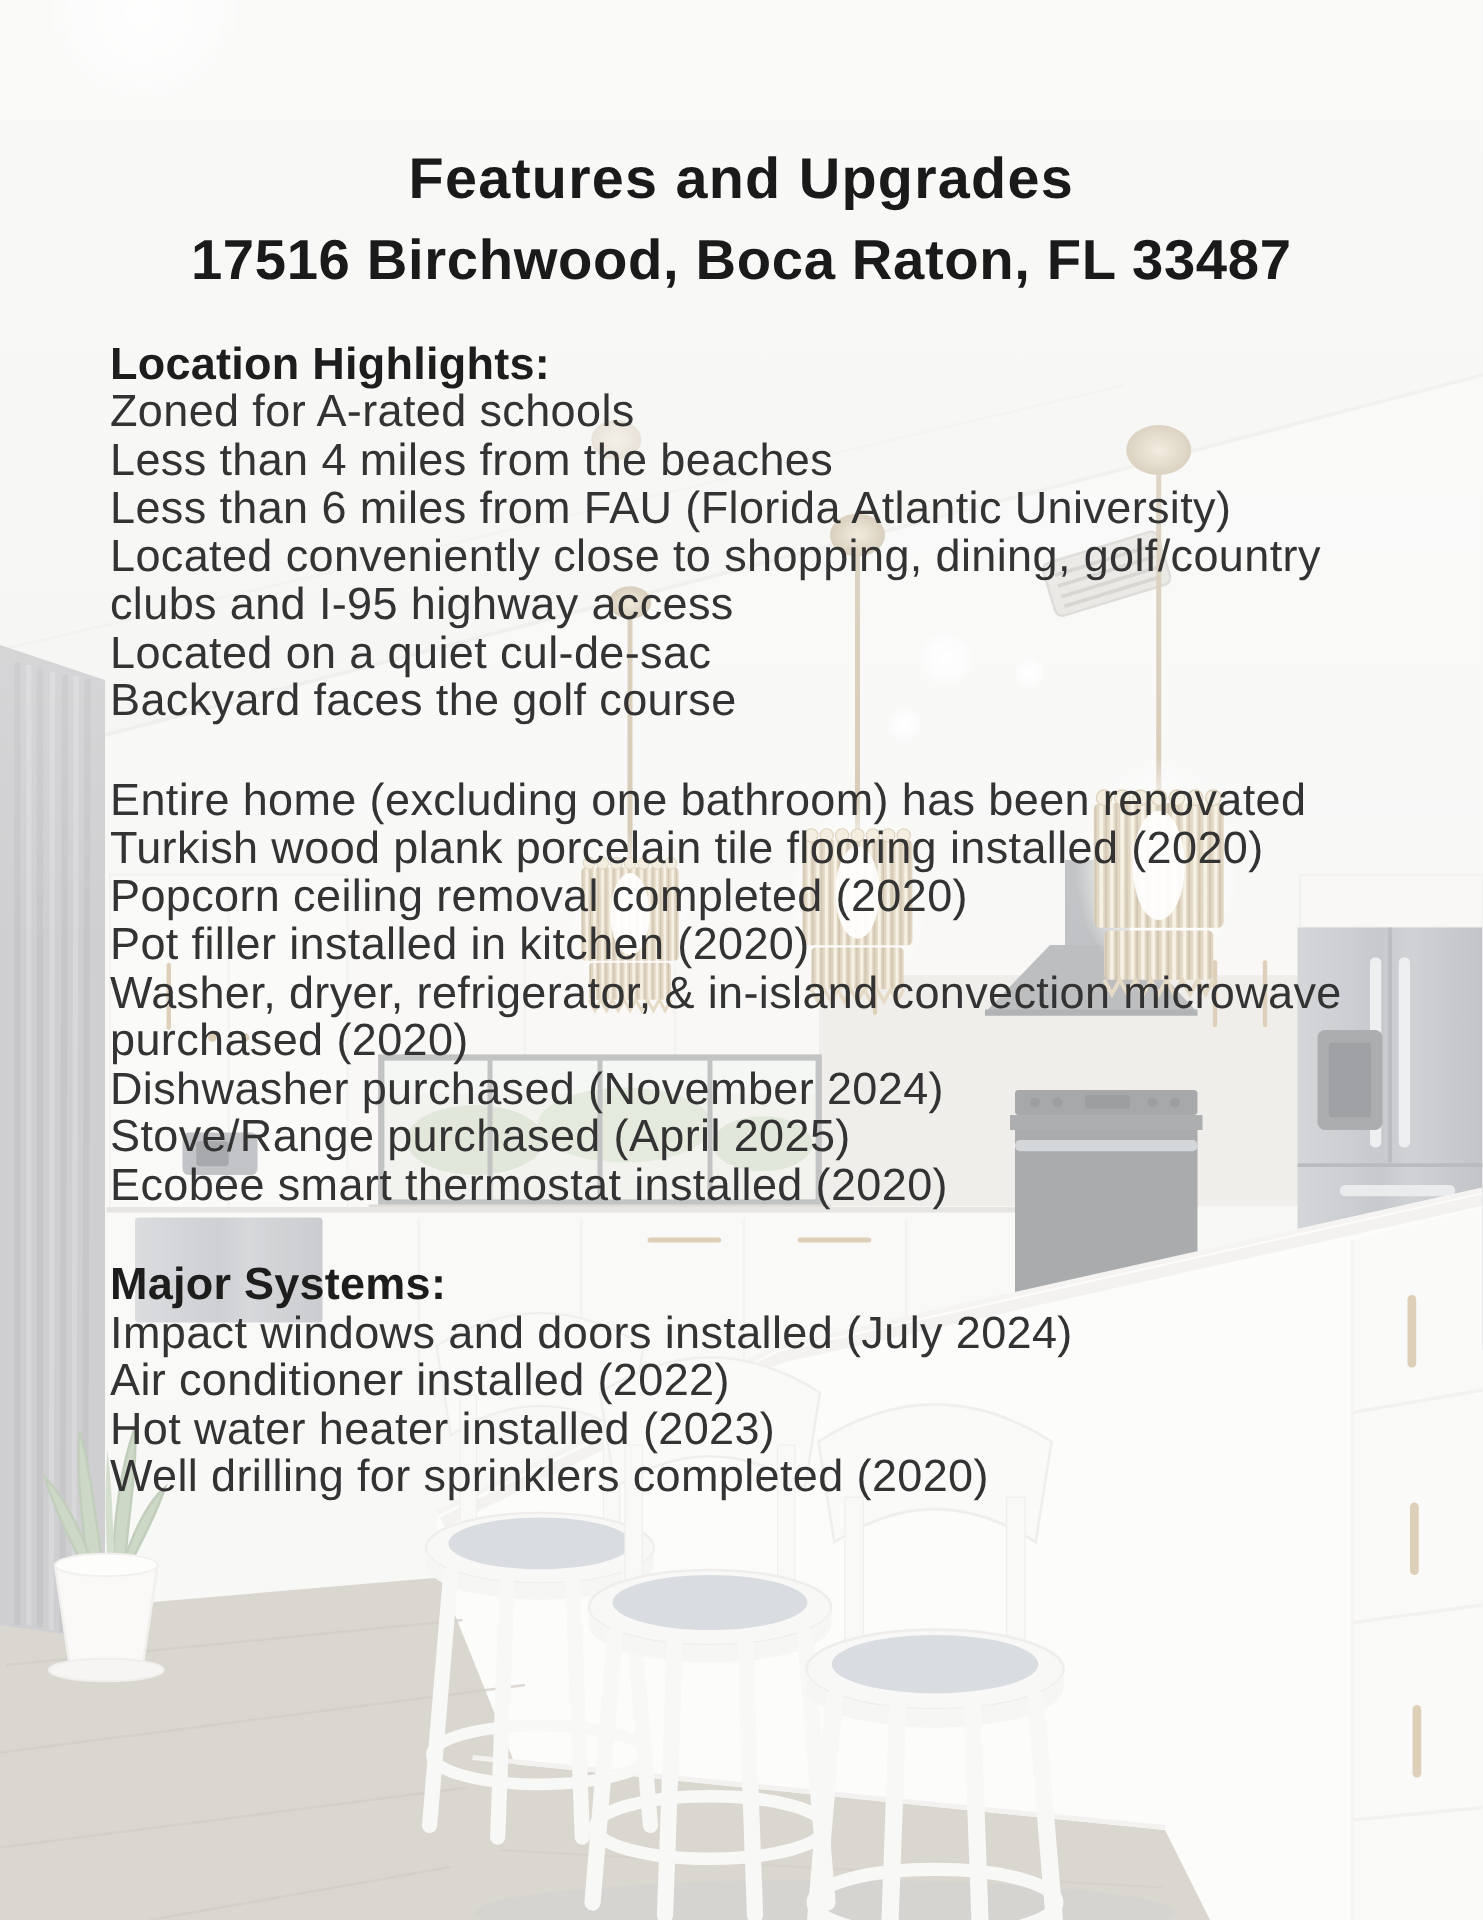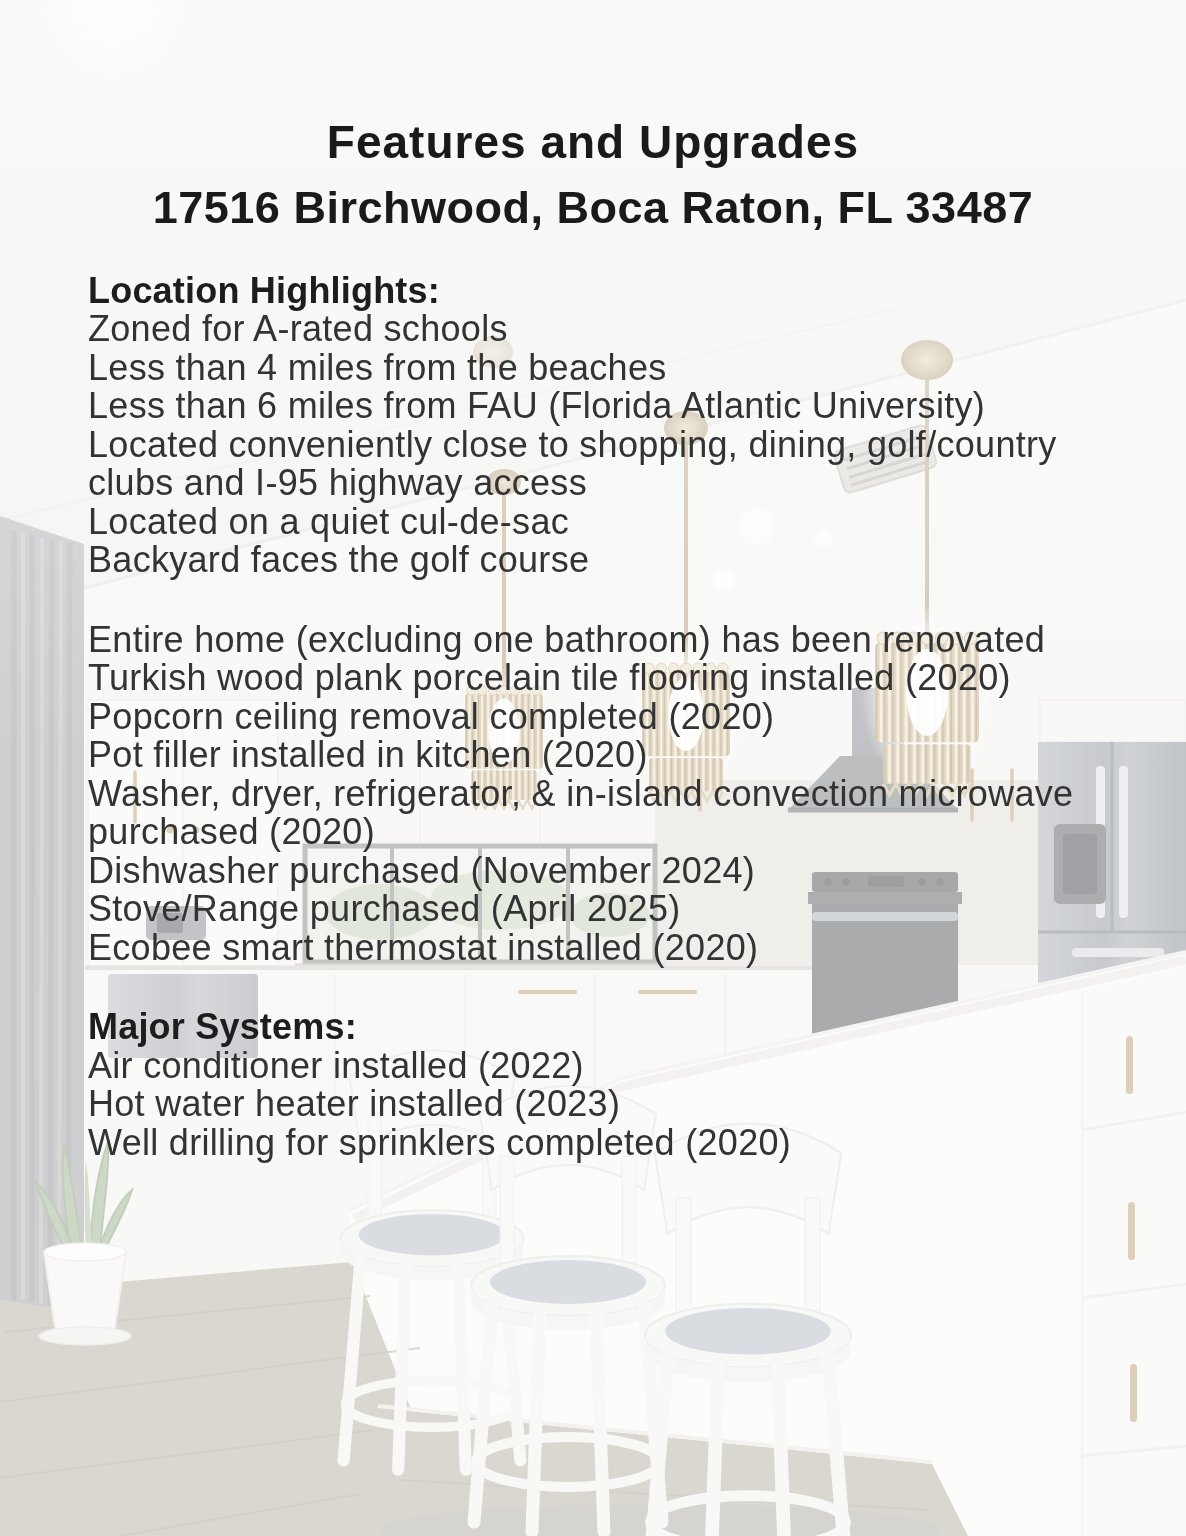--- a/index.html
+++ b/index.html
@@ -288,19 +288,20 @@
       <p>Popcorn ceiling removal completed (2020)</p>
       <p>Pot filler installed in kitchen (2020)</p>
       <p>Washer, dryer, refrigerator, &amp; in-island convection microwave purchased (2020)</p>
       <p>Dishwasher purchased (November 2024)</p>
       <p>Stove/Range purchased (April 2025)</p>
       <p>Ecobee smart thermostat installed (2020)</p>
     </div>
 
     <div class="section">
       <h3>Major Systems:</h3>
+      <p>Impact windows and doors installed (July 2024)</p>
       <p>Air conditioner installed (2022)</p>
       <p>Hot water heater installed (2023)</p>
       <p>Well drilling for sprinklers completed (2020)</p>
     </div>
 
   </div>
 </div>
 
 </body></html>

